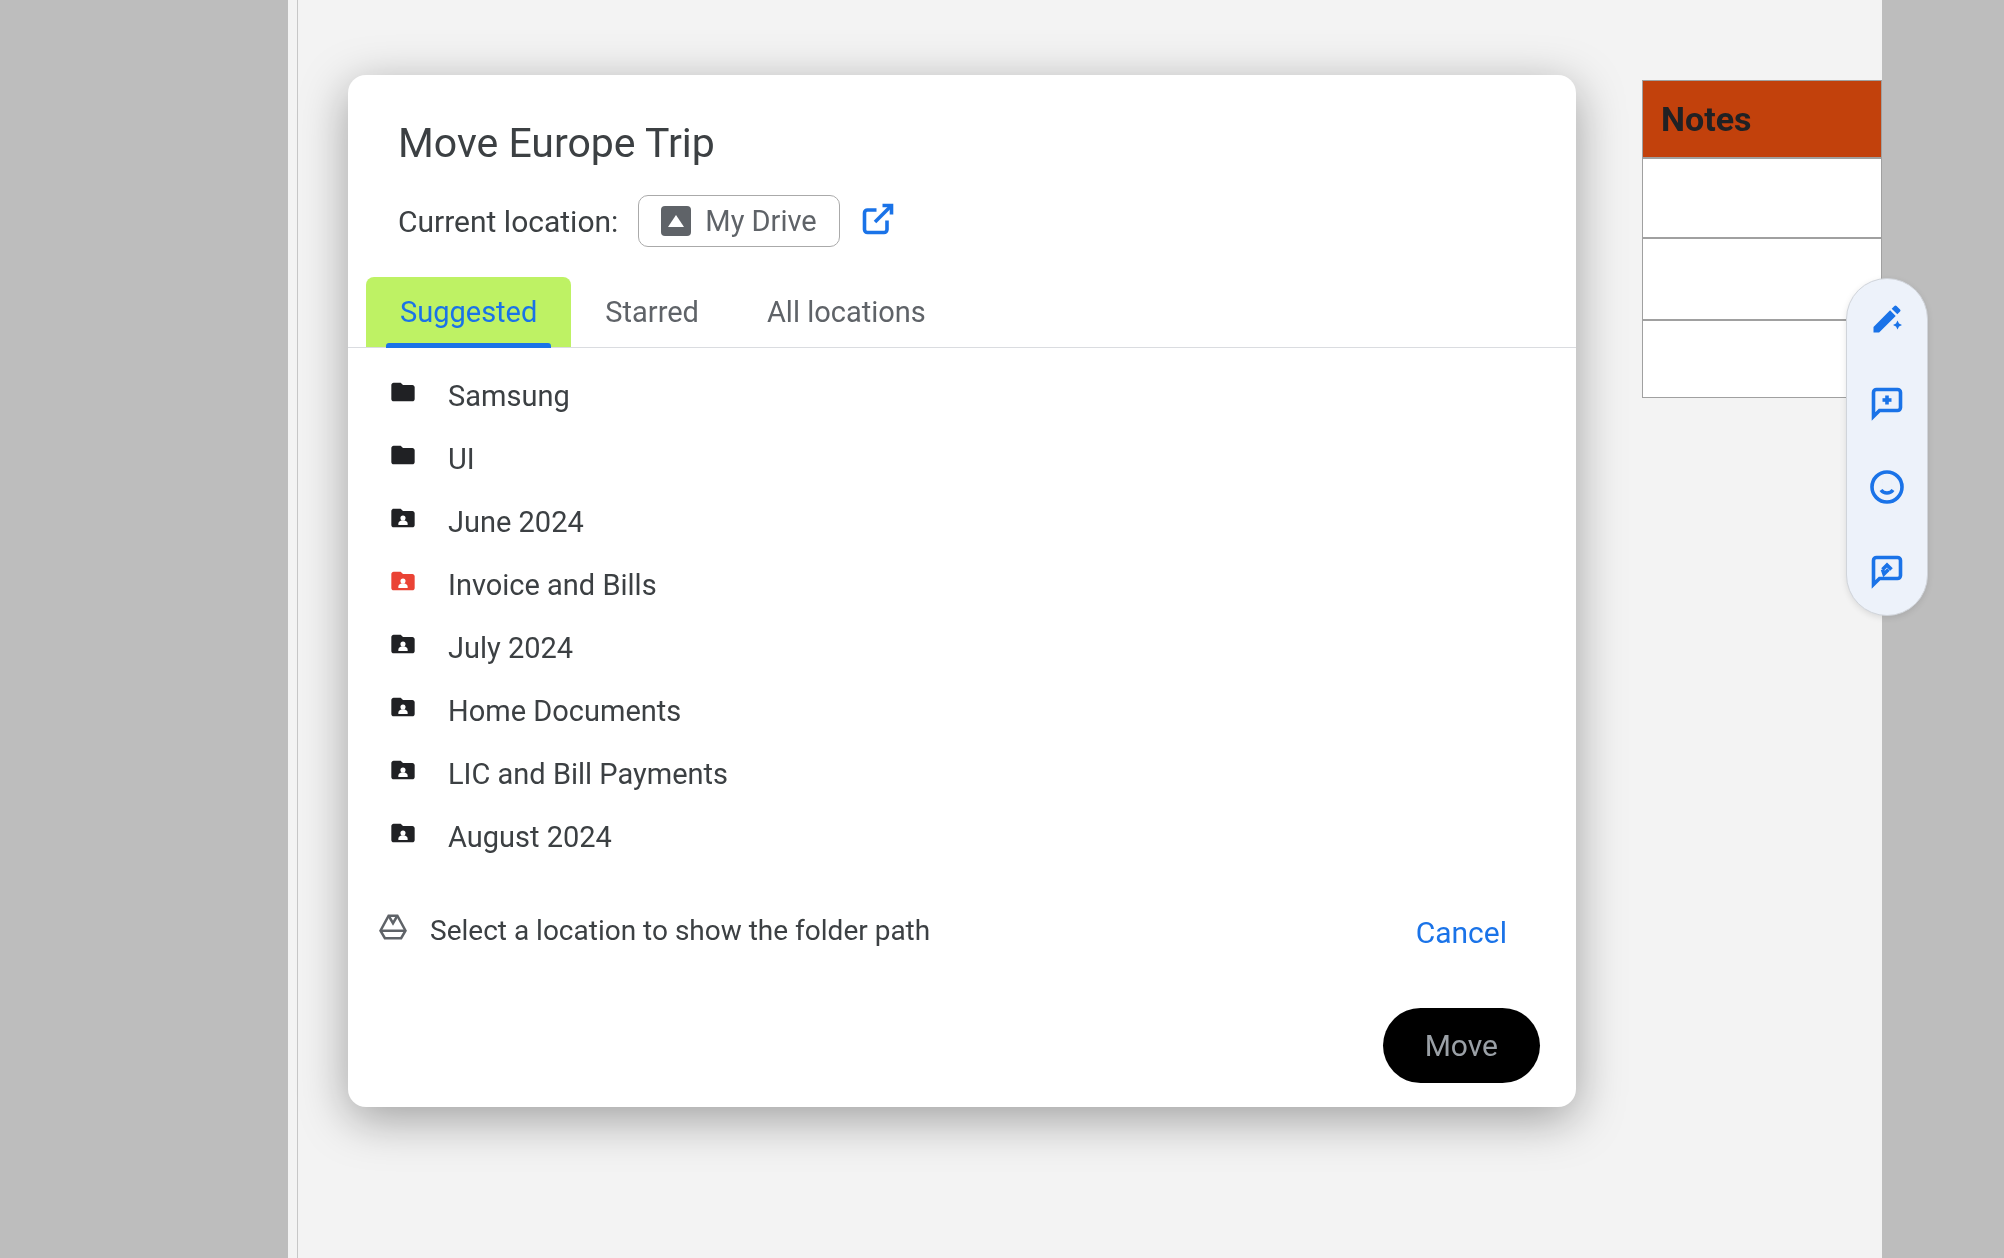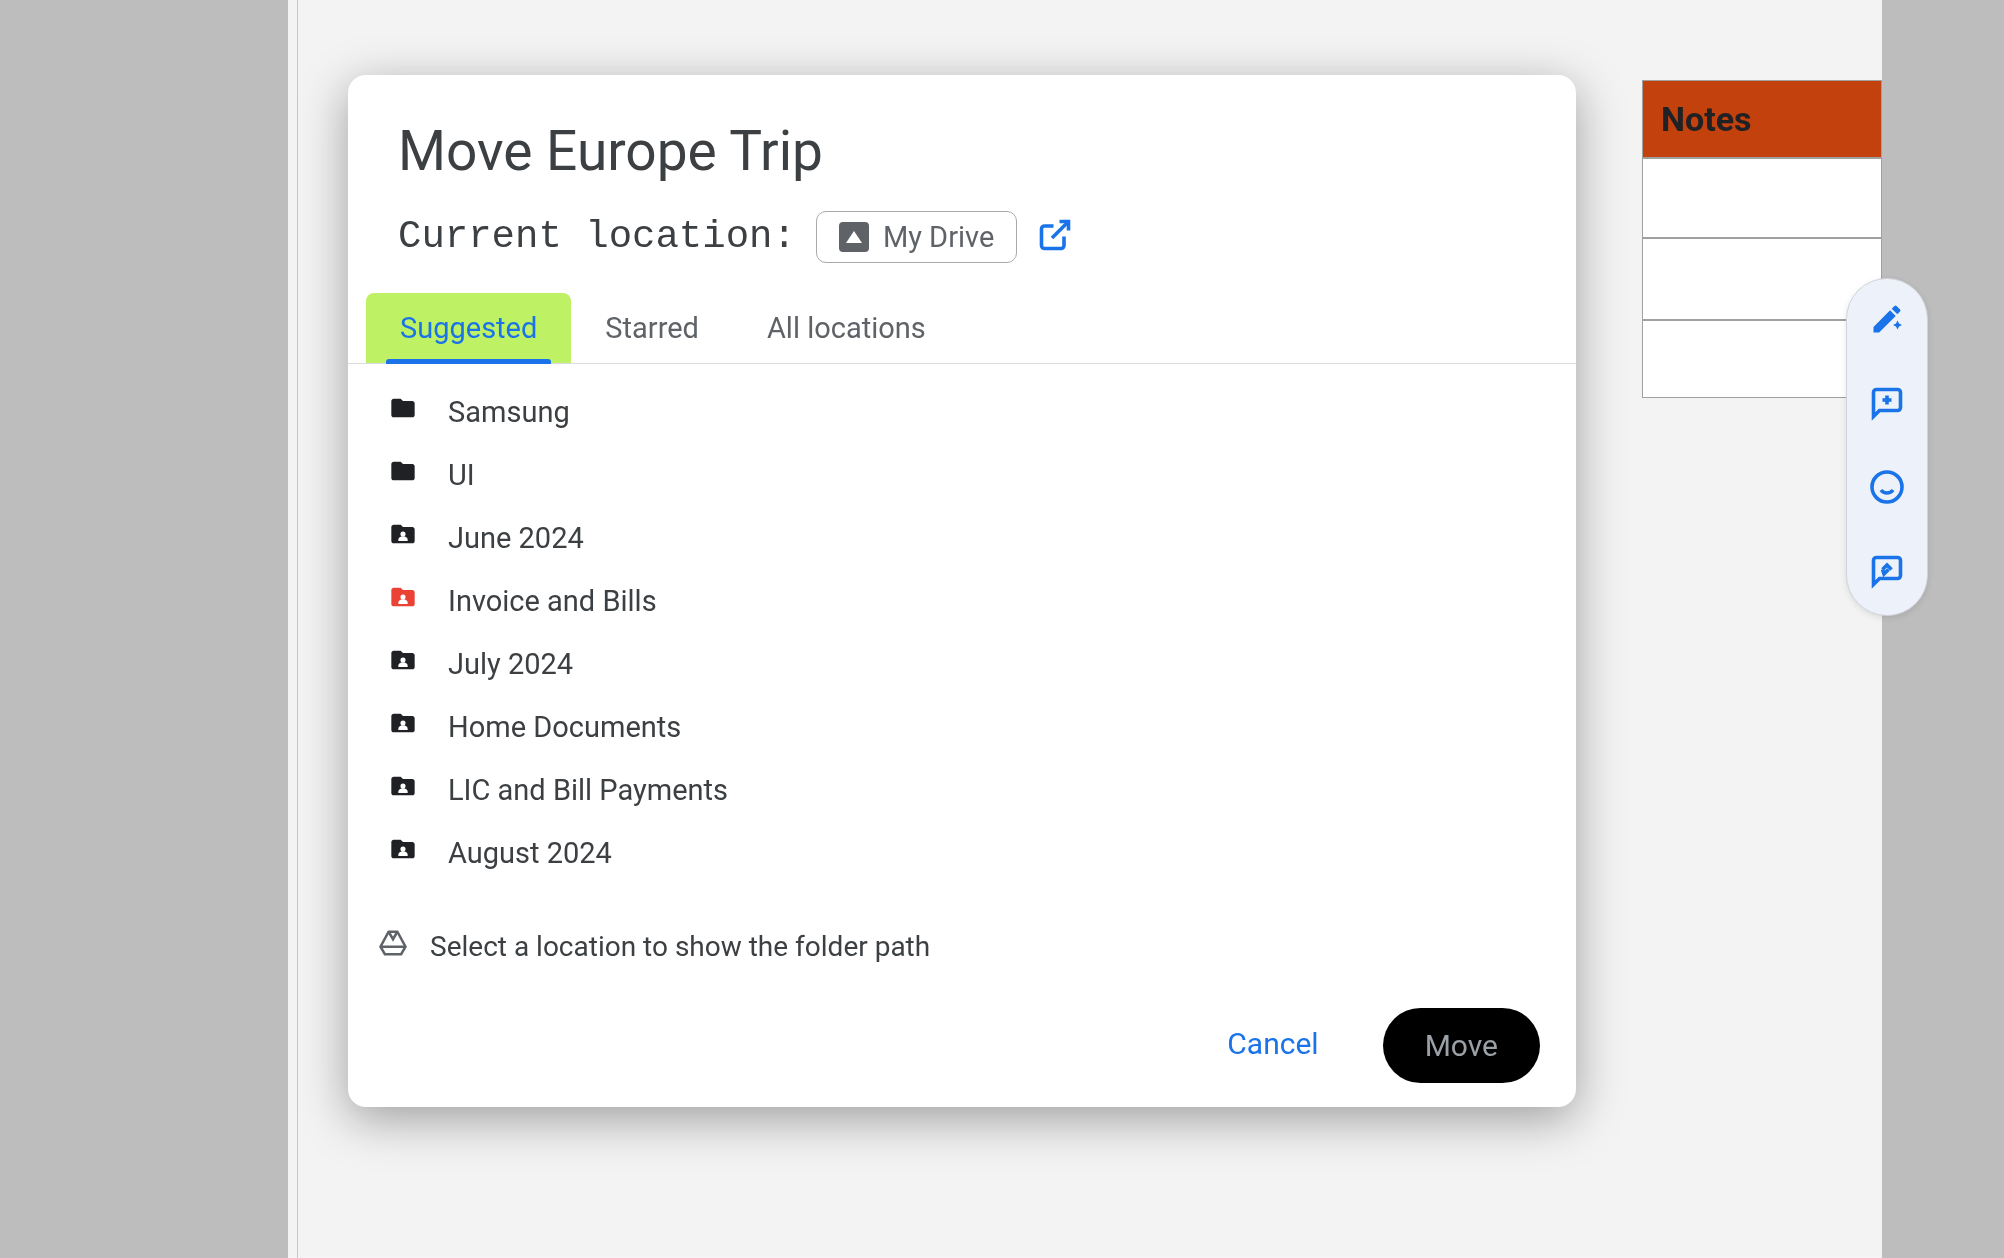--- a/index.html
+++ b/index.html
@@ -57,35 +57,34 @@
   left: 348px;
   top: 75px;
   width: 1228px;
   height: 1032px;
   background: #fff;
   border-radius: 18px;
   box-shadow: 0 12px 48px rgba(0,0,0,0.35);
   overflow: hidden;
 }
 .dialog-title {
-  font-size: 55px;
+  font-size: 41px;
   color: #3c4043;
   padding: 44px 50px 28px 50px;
   font-weight: 400;
 }
 .location-row {
   display: flex;
   align-items: center;
   padding: 0 50px 30px 50px;
   gap: 20px;
 }
 .location-label {
-  font-size: 39px;
+  font-size: 30px;
   color: #3c4043;
-  font-family: Liberation Mono, monospace;
 }
 .location-chip {
   display: flex;
   align-items: center;
   gap: 14px;
   border: 1px solid #aaa;
   border-radius: 10px;
   padding: 8px 22px;
   font-size: 29px;
   color: #5f6368;
@@ -157,21 +156,23 @@
   gap: 22px;
   padding: 28px 30px;
   font-size: 28px;
   color: #3c4043;
 }
 .footer {
   position: absolute;
   bottom: 24px;
   right: 36px;
   display: flex;
+  align-items: center;
   gap: 40px;
+  flex-direction: column;
 }
 .cancel-btn {
   font-size: 30px;
   color: #1a73e8;
   cursor: pointer;
   padding: 18px 24px;
 }
 .move-btn {
   font-size: 30px;
   color: #9aa0a6;

